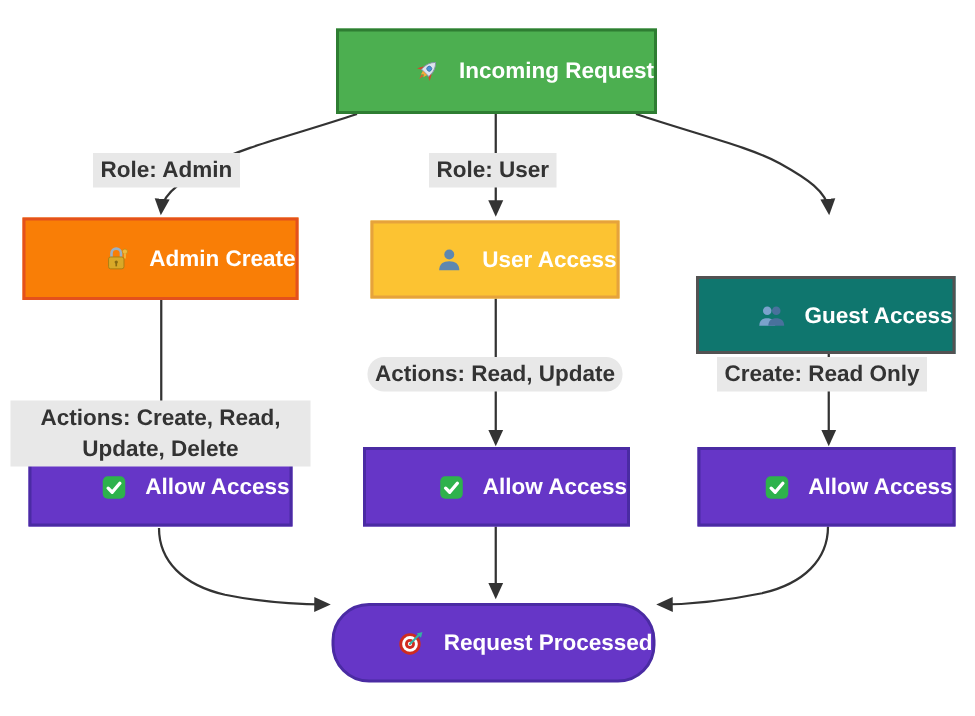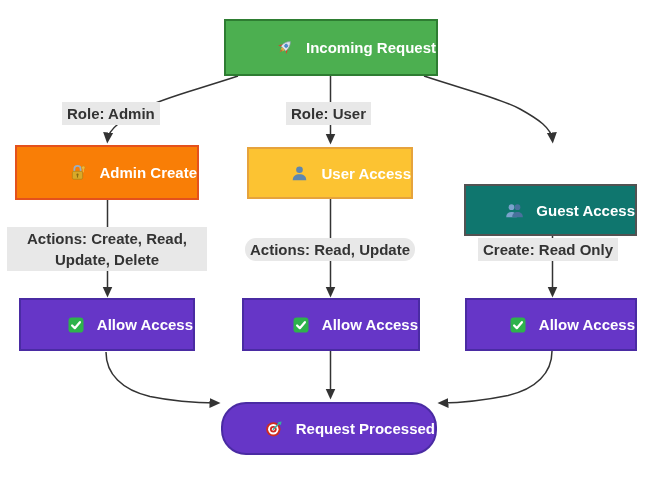--- a/index.html
+++ b/index.html
@@ -13,21 +13,21 @@
     display:flex;align-items:center;justify-content:flex-end;gap:12px;
     border:2px solid transparent;color:#ffffff;font-weight:bold;font-size:15px;
     white-space:nowrap;overflow:hidden;
   }
   .node .icon{display:inline-flex;flex:0 0 auto;}
   .elabel{
     position:absolute;z-index:3;background:#e8e8e8;color:#333333;
     font-size:15px;font-weight:600;line-height:21px;padding:1px 5px;
     white-space:nowrap;
   }
-  .elabel.multi{white-space:normal;text-align:center;box-sizing:border-box;}
+  .elabel.multi{white-space:normal;text-align:center;box-sizing:border-box;margin-top:40px;}
 </style>
 </head>
 <body>
 
 <div class="canvas">
 
   <svg class="edge-layer" width="650" height="477" viewBox="0 0 650 477">
     <defs>
       <marker id="arrowhead" markerUnits="userSpaceOnUse" markerWidth="12" markerHeight="12" viewBox="0 0 12 12" refX="7.5" refY="6" orient="auto">
         <path d="M0,1 L11,6 L0,11 Z" fill="#333333"></path>

